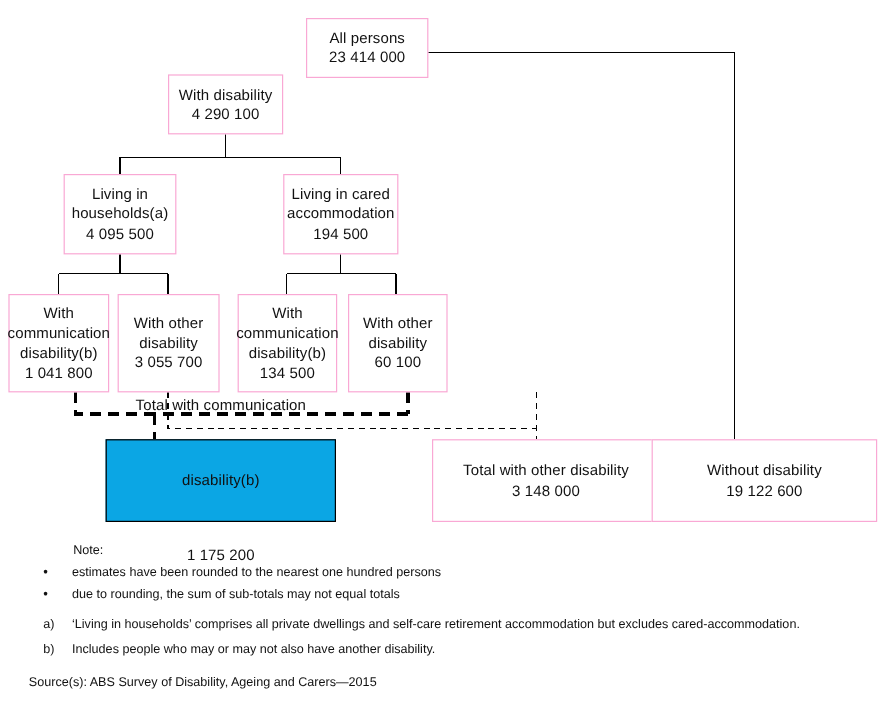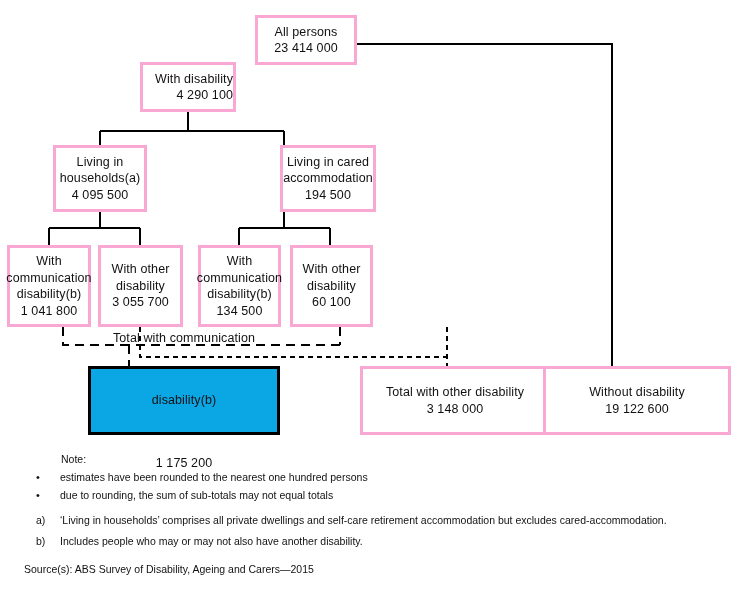--- a/index.html
+++ b/index.html
@@ -12,21 +12,21 @@
     overflow:hidden;
     position:relative;
   }
   #stage{position:absolute;left:0;top:0;width:738px;height:592px;}
 
   svg#wires{position:absolute;left:0;top:0;width:738px;height:450px;}
 
   .node{
     position:absolute;
     box-sizing:border-box;
-    border:3px solid #f9a8d4;
+    border:1px solid #f9a8d4;
     background:#ffffff;
     display:flex;
     flex-direction:column;
     align-items:center;
     justify-content:center;
     text-align:center;
     font-size:12.5px;
     line-height:1.32;
     letter-spacing:.1px;
     z-index:3;
@@ -91,32 +91,32 @@
       <path d="M140,327 L140,357 L447,357"></path>
       <path d="M447,327 L447,366"></path>
     </g>
   </svg>
 
   <div class="node" style="left:255px;top:15px;width:102px;height:50px;">
     <span class="ln">All persons</span>
     <span class="ln">23 414 000</span>
   </div>
 
-  <div class="node" style="left:140px;top:62px;width:96px;height:50px;align-items:flex-end;">
+  <div class="node" style="left:140px;top:62px;width:96px;height:50px;">
     <span class="ln">With disability</span>
     <span class="ln">4 290 100</span>
   </div>
 
   <div class="node" style="left:53px;top:145px;width:94px;height:67px;">
     <span class="ln">Living in</span>
     <span class="ln">households(a)</span>
     <span class="ln">4 095 500</span>
   </div>
 
-  <div class="node" style="left:236px;top:145px;width:96px;height:67px;margin-left:44px;">
+  <div class="node" style="left:236px;top:145px;width:96px;height:67px;">
     <span class="ln">Living in cared</span>
     <span class="ln">accommodation</span>
     <span class="ln">194 500</span>
   </div>
 
   <div class="node" style="left:7px;top:245px;width:84px;height:82px;">
     <span class="ln">With</span>
     <span class="ln">communication</span>
     <span class="ln">disability(b)</span>
     <span class="ln">1 041 800</span>

